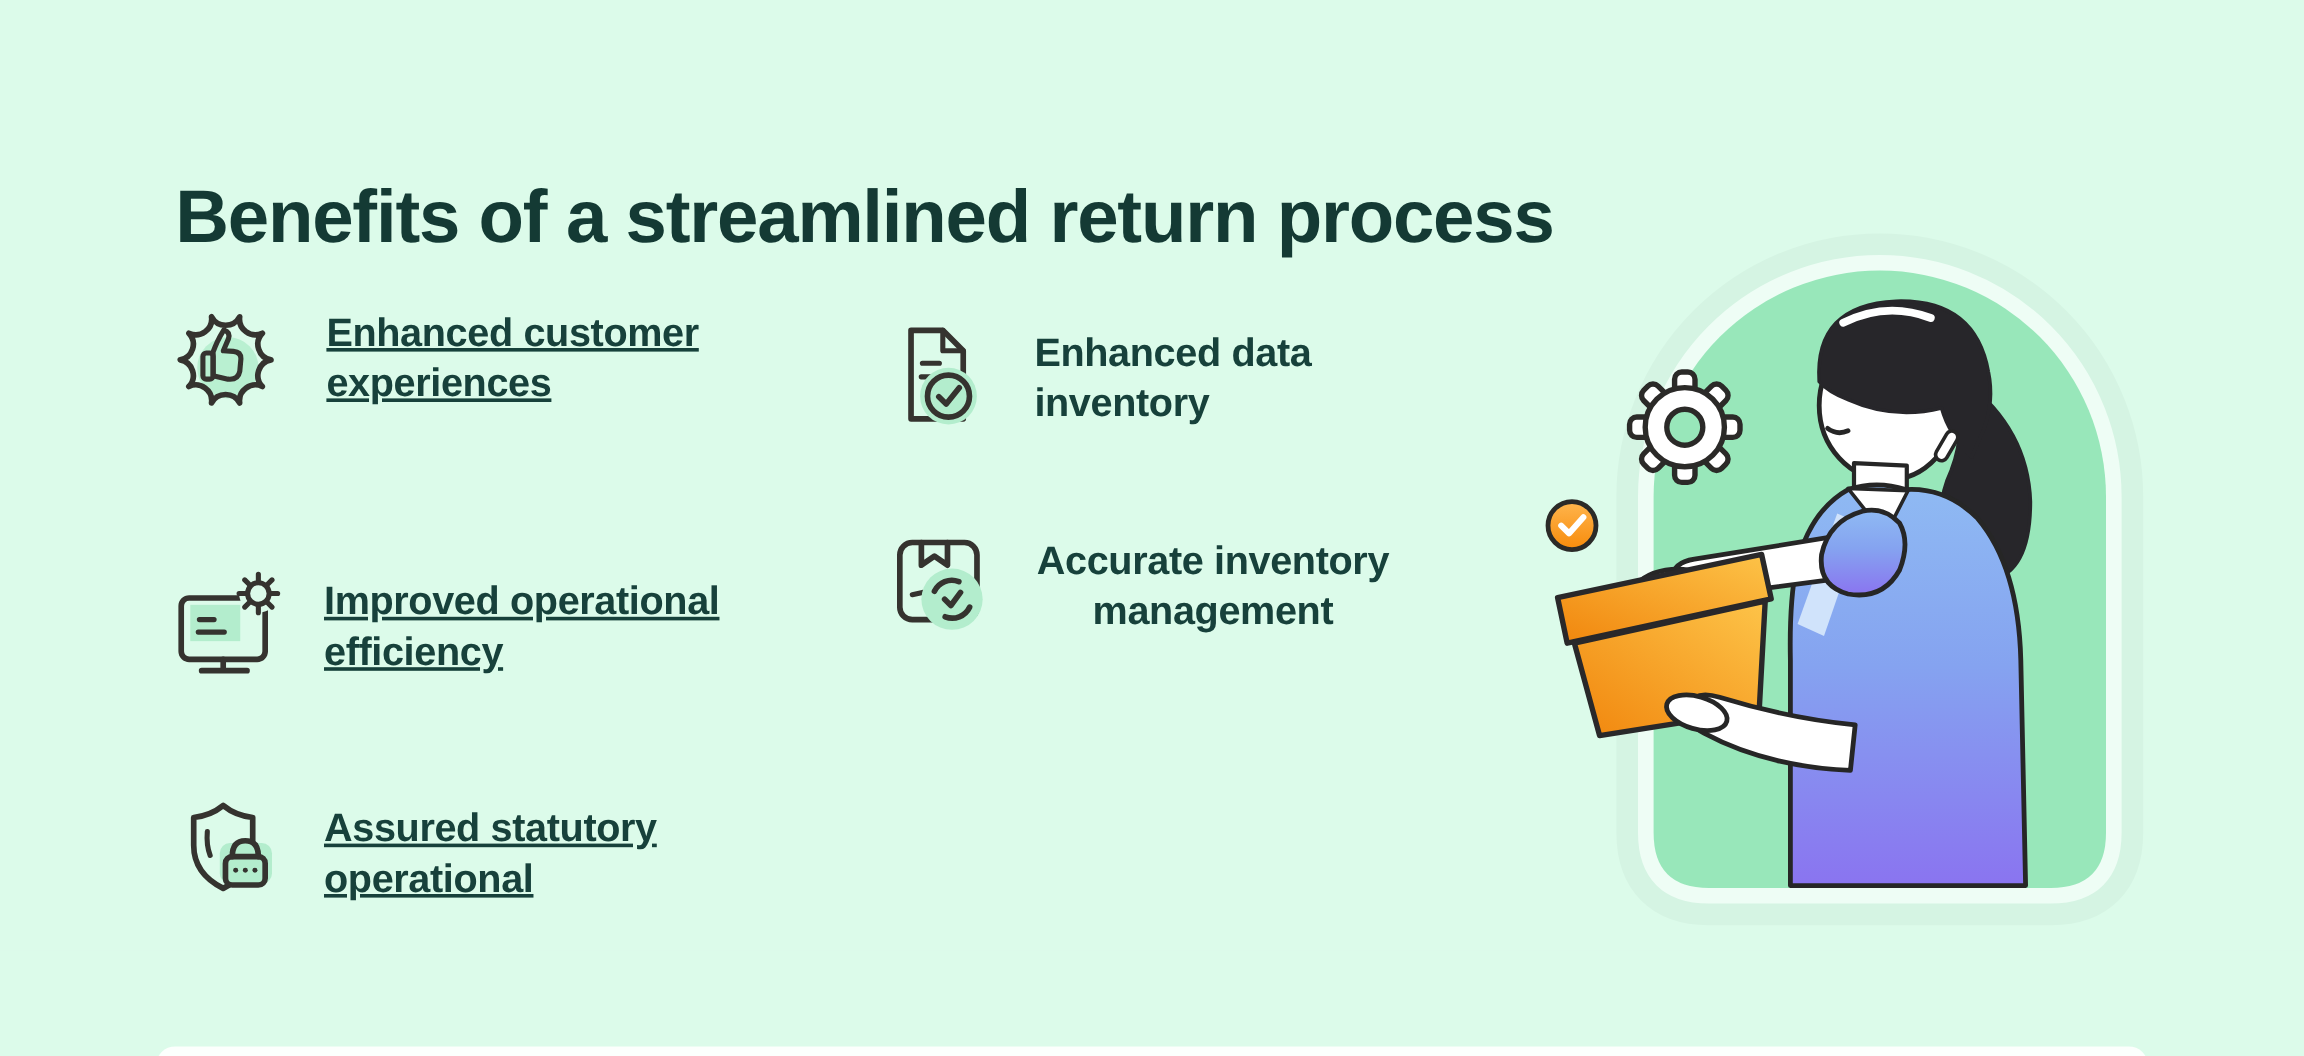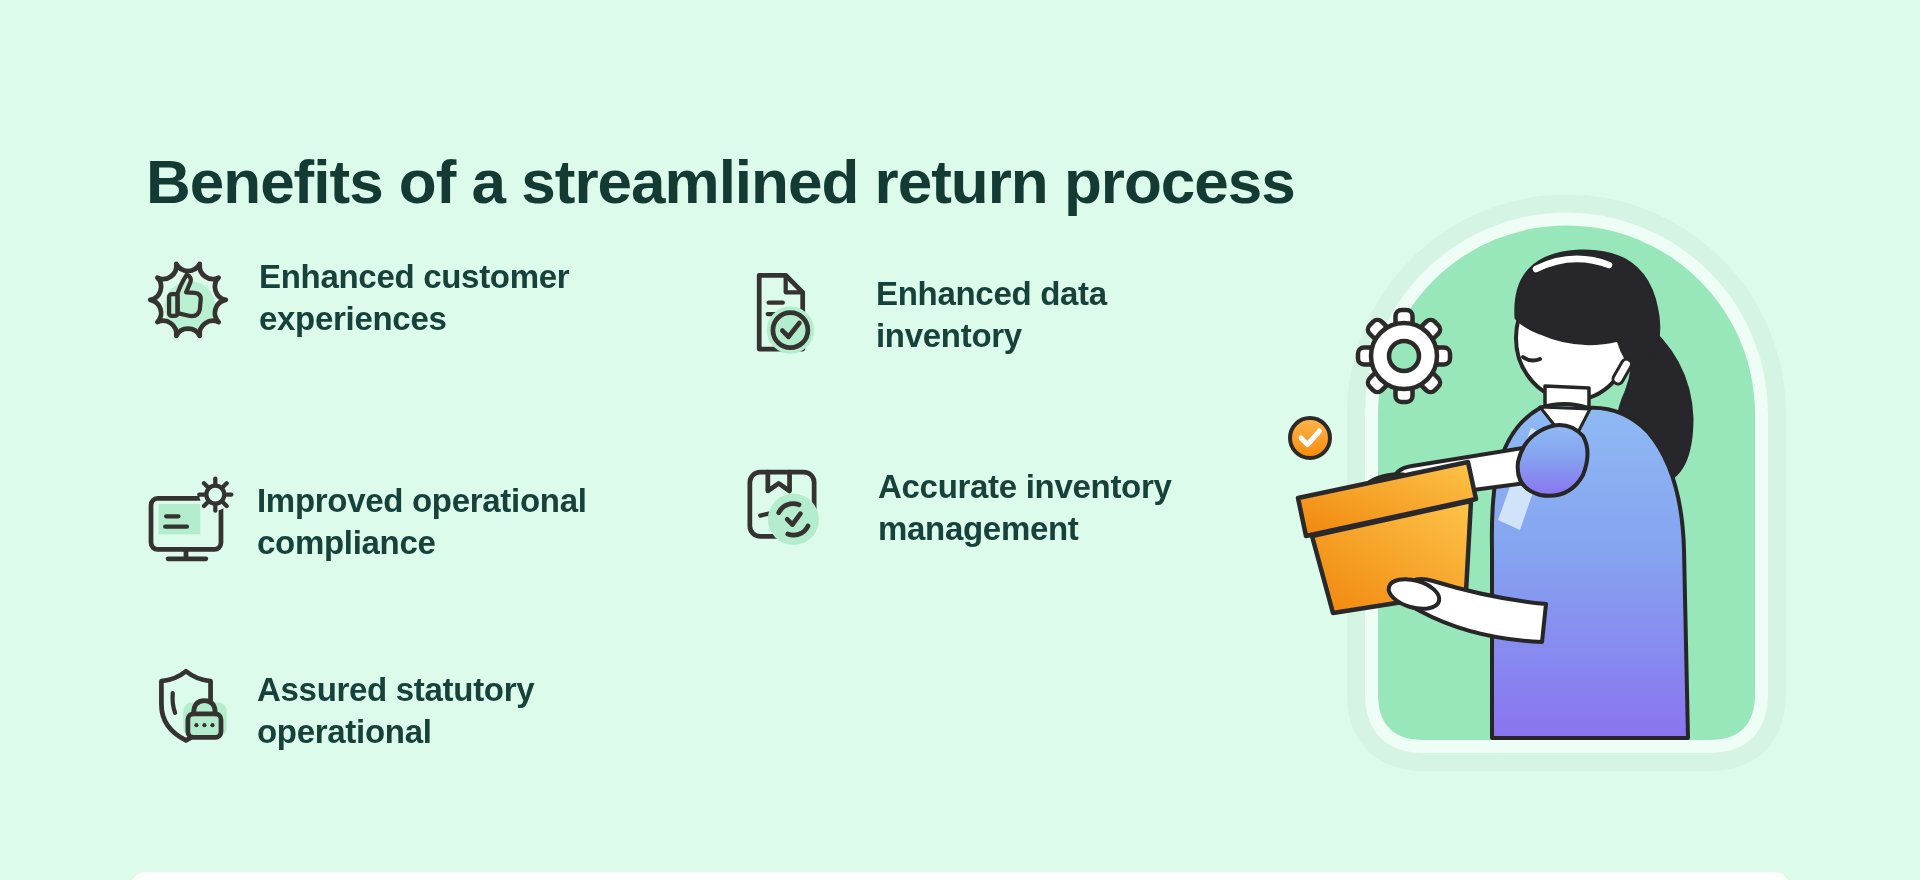--- a/index.html
+++ b/index.html
@@ -14,27 +14,27 @@
     font-size:62px;font-weight:bold;color:#143a34;letter-spacing:-1px;
     white-space:nowrap;
   }
   .benefit{position:absolute;display:flex;align-items:center;}
   .benefit .icon-wrap{width:104px;height:104px;flex:0 0 104px;}
   .benefit .icon-wrap svg{width:104px;height:104px;display:block;}
   .benefit .text{
     font-size:33px;font-weight:bold;color:#17413b;line-height:42px;
     letter-spacing:-0.3px;white-space:nowrap;
   }
-  .col-left .text{margin-left:19px;}
-  .col-right .text{margin-left:44px;}
+  .col-left .text{margin-left:32px;text-decoration:underline;}
+  .col-right .text{margin-left:30px;}
   .b1{left:136px;top:246px;height:104px;}
   .b2{left:134px;top:470px;height:104px;}
   .b3{left:134px;top:658px;height:106px;}
   .b4{left:728px;top:260px;height:110px;}
-  .b5{left:730px;top:456px;height:104px;}
+  .b5{left:730px;top:436px;height:104px;text-align:center;}
   .illustration{position:absolute;left:1240px;top:190px;width:560px;height:600px;}
   .illustration svg{width:560px;height:600px;display:block;}
   .bottom-strip{
     position:absolute;left:130px;top:872px;width:1660px;height:26px;
     background:rgba(255,255,255,0.9);border-radius:16px 16px 0 0;
   }
   .sketch{stroke:#35332f;stroke-linecap:round;stroke-linejoin:round;fill:none;}
 </style>
 </head>
 <body>
@@ -65,21 +65,21 @@
         <rect class="sketch" stroke-width="5" x="18" y="30" width="74" height="54" rx="7"></rect>
         <path class="sketch" stroke-width="4.5" d="M34 49 h13 M33 60 h23"></path>
         <path class="sketch" stroke-width="5" d="M55 84 v9 M36 94 h40"></path>
         <circle cx="86" cy="26" r="17" fill="#dcfbea"></circle>
         <path class="sketch" stroke-width="4.5" d="M86 9 v6 M86 37 v6 M69 26 h6 M97 26 h6 M74 14 l4.5 4.5 M93.5 33.5 l4.5 4.5 M98 14 l-4.5 4.5 M78.5 33.5 l-4.5 4.5"></path>
         <circle class="sketch" stroke-width="4.5" cx="86" cy="26" r="9.5" fill="#dcfbea"></circle>
       </svg>
     </div>
     <div class="text">
       <div>Improved operational</div>
-      <div>compliance</div>
+      <div>efficiency</div>
     </div>
   </div>
 
   <div class="benefit col-left b3">
     <div class="icon-wrap">
       <svg viewBox="0 0 110 110">
         <path class="sketch" stroke-width="5" d="M55 13 Q66 22 81 23.5 L81 48 Q81 73 55 86 Q29 73 29 48 L29 23.5 Q44 22 55 13 Z"></path>
         <path class="sketch" stroke-width="4.5" d="M41 36 Q40 48 43.5 57"></path>
         <rect x="52" y="46" width="46" height="36" rx="9" fill="#b3edcd"></rect>
         <path class="sketch" stroke-width="5" d="M63 58 Q63 44 74.5 44 Q86 44 86 58"></path>

